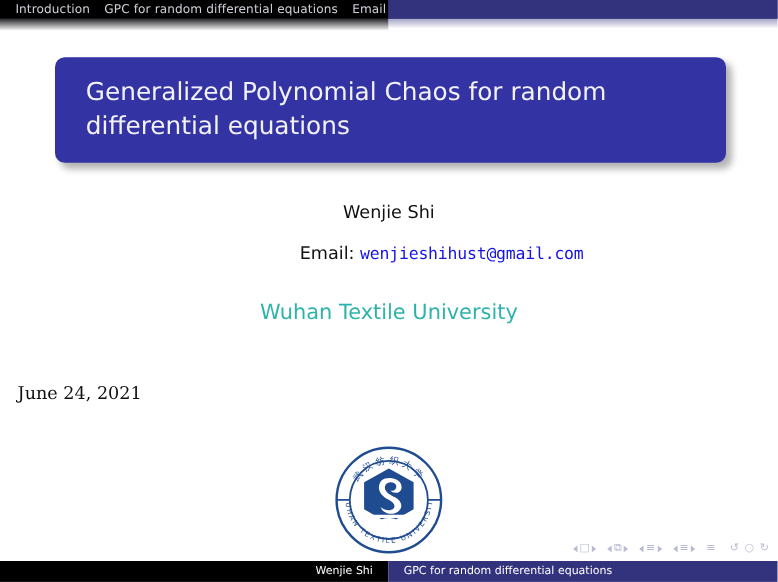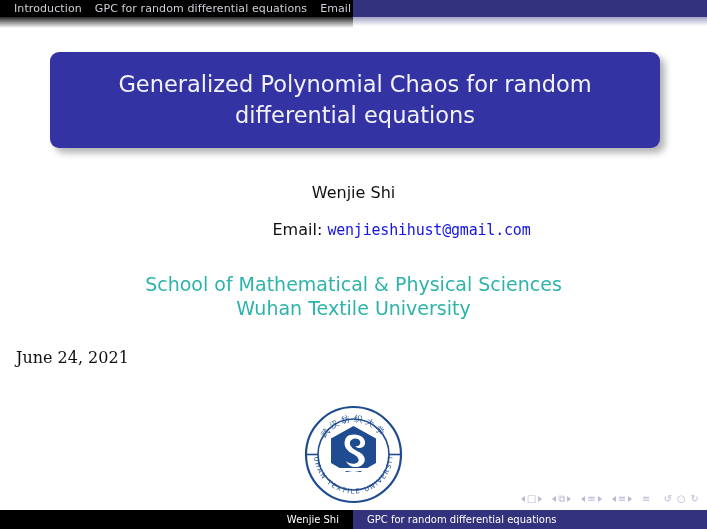--- a/index.html
+++ b/index.html
@@ -81,21 +81,20 @@
     display: flex;
     align-items: center;
     justify-content: center;
     box-sizing: border-box;
     padding: 0 28px;
   }
   #title-text {
     color: #f2f2f8;
     font-size: 22.5px;
     line-height: 31px;
-    text-align: center;
     font-family: "DejaVu Sans", sans-serif;
     font-weight: 400;
   }
 
   
   #author-name {
     position: absolute;
     left: 0; top: 183px;
     width: 707px;
     text-align: center;
@@ -238,21 +237,20 @@
 </div>
 
 <div id="author-name">Wenjie Shi</div>
 
 <div id="email-line">
   <span id="email-label">Email:</span>
   <span id="email-address">wenjieshihust@gmail.com</span>
 </div>
 
 <div id="institute">
-  <div>School of Mathematical &amp; Physical Sciences</div>
   <div>Wuhan Textile University</div>
 </div>
 
 <div id="date-line">June 24, 2021</div>
 
 <div id="logo-wrap">
   <svg width="101" height="101" viewBox="0 0 101 101">
     <defs>
       <path id="arcTop" d="M 18,50 A 32,32 0 0 1 83,50" fill="none"></path>
       <path id="arcBot" d="M 11,50 A 39.5,39.5 0 0 0 90,50" fill="none"></path>

